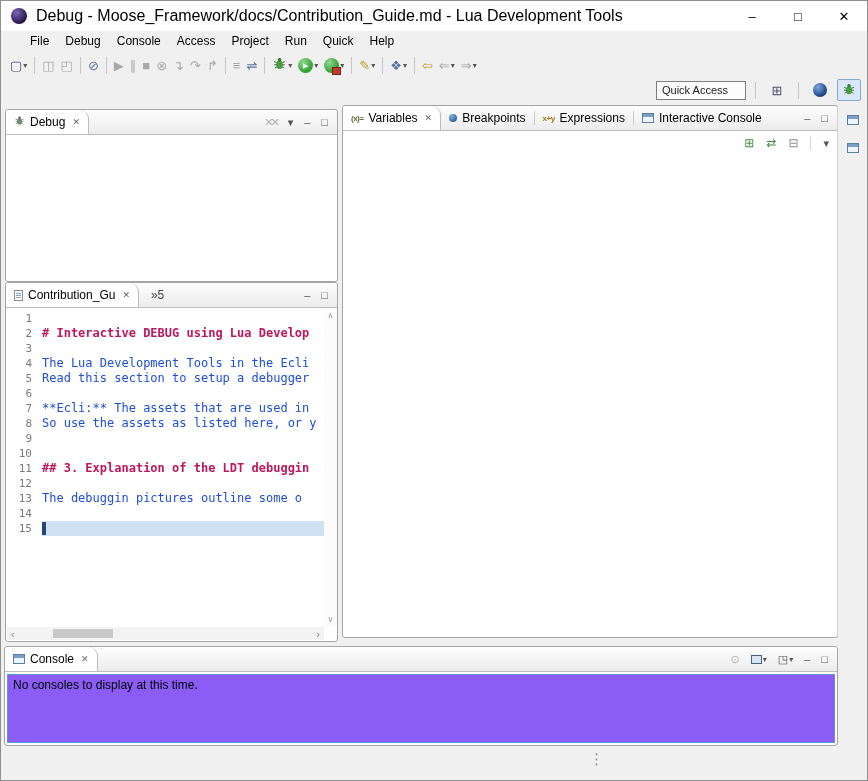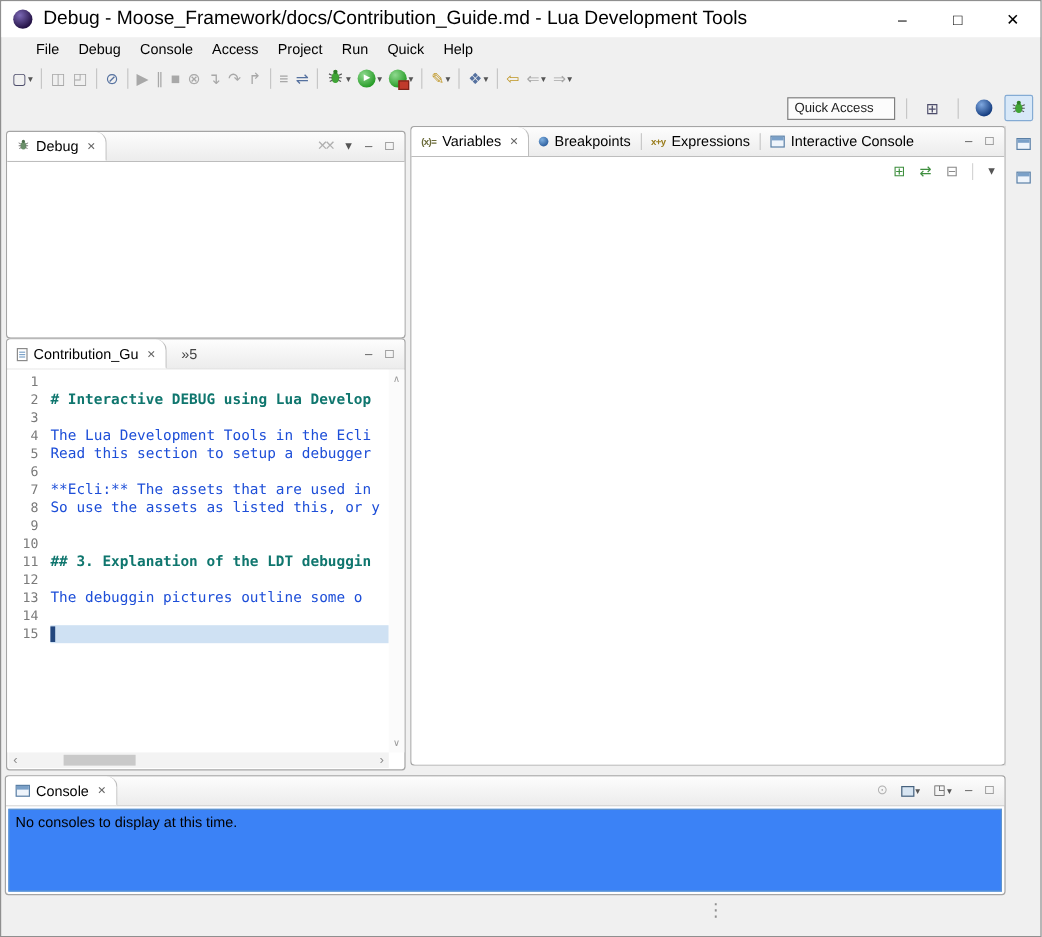--- a/index.html
+++ b/index.html
@@ -55,21 +55,21 @@
 
   
   #editor-panel{left:4px;top:281px;width:333px;height:360px}
   .overflow-tab{display:flex;align-items:center;padding:0 12px;color:#444;font-size:12px}
   .file-icon{width:9px;height:11px;border:1px solid #8a8a8a;background:#fff;position:relative}
   .file-icon::before{content:"";position:absolute;left:1px;top:2px;width:5px;height:1px;background:#7da3c9;box-shadow:0 2px 0 #7da3c9,0 4px 0 #7da3c9}
   .code-area{position:absolute;left:0;top:25px;right:13px;bottom:14px;overflow:hidden;background:#fff;padding-top:3px}
   .row{display:flex;height:15px}
   .ln{width:36px;text-align:right;padding-right:10px;color:#7a7a7a;font:11px/15px "DejaVu Sans Mono",monospace}
   .ct{flex:1;font:12px/15px "DejaVu Sans Mono",monospace;white-space:pre;color:#1d4ed8}
-  .row.h .ct{color:#0f766e;font-weight:bold}
+  .row.h .ct{color:#be185d;font-weight:bold}
   .row.cur .ct{background:#cfe1f3;position:relative}
   .row.cur .ct::before{content:"";position:absolute;left:0;top:1px;bottom:1px;width:4px;background:#23477e}
   .vscroll{position:absolute;top:25px;right:0;width:13px;bottom:14px;display:flex;flex-direction:column;justify-content:space-between;align-items:center;color:#9a9a9a;font-size:8px;padding:3px 0;background:#fbfbfb}
   .hscroll{position:absolute;left:1px;bottom:1px;height:13px;right:13px;display:flex;align-items:center;color:#8a8a8a;font-size:11px;padding:0 4px;background:#f3f3f3}
   .hthumb{position:absolute;left:46px;top:2px;height:9px;width:60px;background:#c9c9c9}
   .hscroll .right{margin-left:auto}
 
   
   #variables-panel{left:341px;top:104px;width:496px;height:533px}
   .viewbar{position:absolute;left:0;right:0;top:25px;height:24px;background:#fff;display:flex;align-items:center;justify-content:flex-end;gap:12px;padding-right:8px}
@@ -78,21 +78,21 @@
   .var-ic{font-size:8px;color:#6b6b3a;font-weight:bold;letter-spacing:-0.5px}
   .bp-dot{width:8px;height:8px;border-radius:50%;background:radial-gradient(circle at 35% 30%,#7fb0e0,#2d5f9e 75%)}
   .expr-ic{font-size:8px;color:#9a7d1d;font-weight:bold;letter-spacing:-0.5px}
   .mini-win{width:12px;height:10px;border:1px solid #5a7fa5;background:#eef4fb;position:relative}
   .mini-win::before{content:"";position:absolute;left:0;top:0;right:0;height:3px;background:#7aa0c8}
   .vb-green{color:#3f8f3f;font-size:12px}
   .vb-gray{color:#8a8a8a;font-size:12px}
 
   
   #console-panel{left:3px;top:645px;width:834px;height:100px}
-  .console-box{position:absolute;left:2px;right:2px;top:27px;bottom:2px;background:#3b82f6;border:1px solid #5e94cf}
+  .console-box{position:absolute;left:2px;right:2px;top:27px;bottom:2px;background:#8b5cf6;border:1px solid #5e94cf}
   .console-msg{padding:3px 5px;font-size:12px;color:#000}
   .monitor{width:11px;height:9px;border:1px solid #46617d;background:#d7e5f2}
 
   
   #right-trim{position:absolute;right:0;top:104px;width:30px;height:533px;border-left:1px solid #d2d2d2;display:flex;flex-direction:column;align-items:center;padding-top:6px;gap:10px}
   .trim-btn{width:20px;height:18px;display:flex;align-items:center;justify-content:center}
 
   
   .splitter-dots{position:absolute;left:588px;top:749px;color:#8f8f8f;font-size:15px;line-height:1.2}
 </style>
@@ -288,21 +288,21 @@
       <div class="row">
           <span class="ln">6</span>
           <span class="ct"></span>
         </div>
       <div class="row">
           <span class="ln">7</span>
           <span class="ct">**Ecli:** The assets that are used in</span>
         </div>
       <div class="row">
           <span class="ln">8</span>
-          <span class="ct">So use the assets as listed this, or y</span>
+          <span class="ct">So use the assets as listed here, or y</span>
         </div>
       <div class="row">
           <span class="ln">9</span>
           <span class="ct"></span>
         </div>
       <div class="row">
           <span class="ln">10</span>
           <span class="ct"></span>
         </div>
       <div class="row h">

